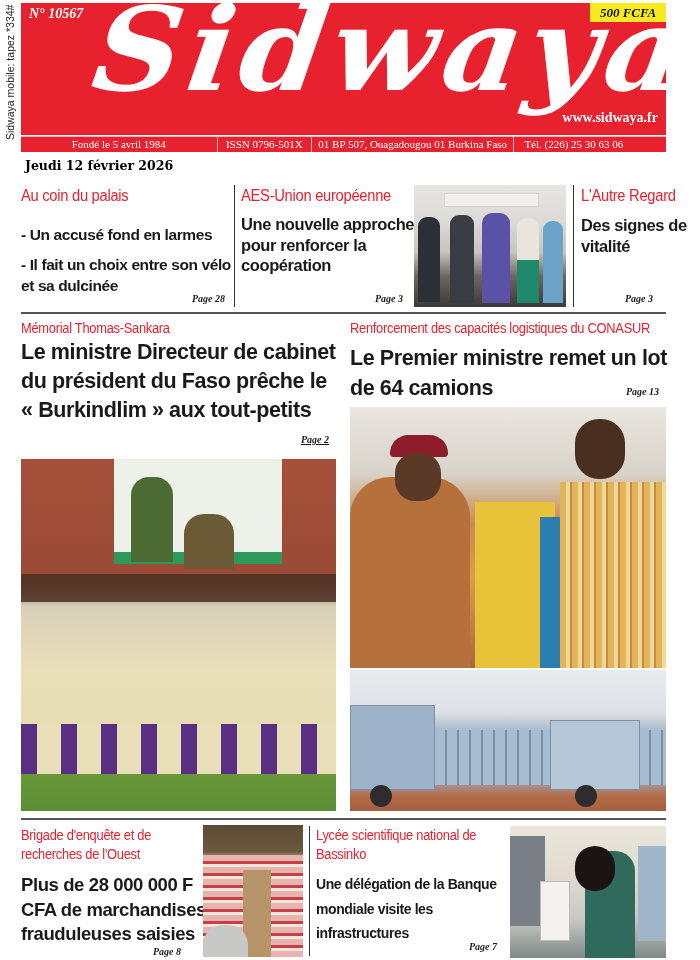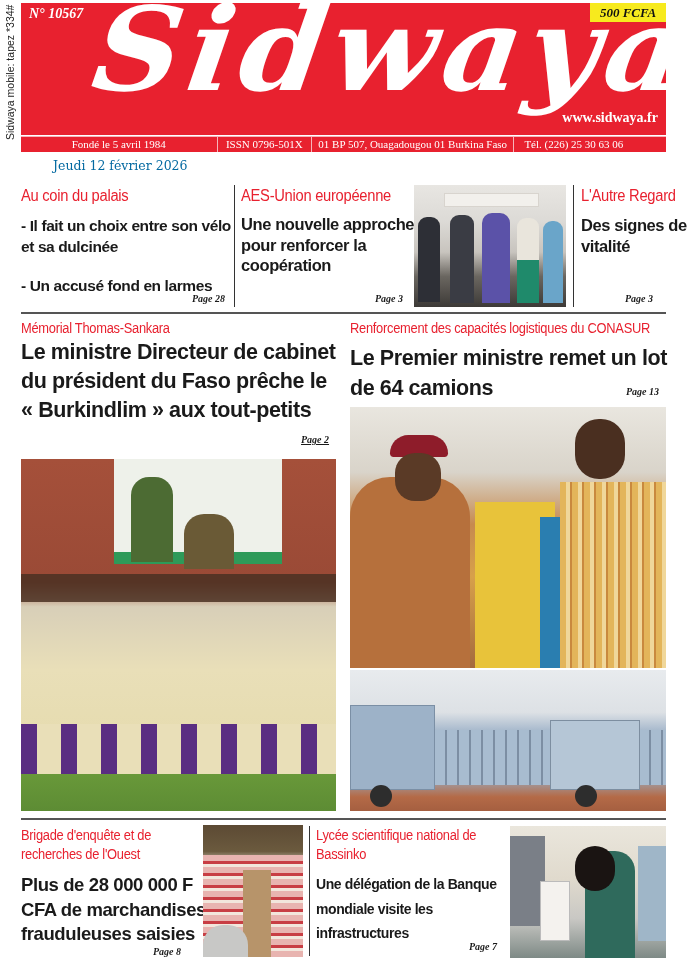--- a/index.html
+++ b/index.html
@@ -50,21 +50,21 @@
     background: #e8212f; display: flex; border-top: 1px solid #f6b5ba;
   }
   .infobar .cell {
     color: #fff; font-family: "Liberation Serif", serif; font-size: 11px; line-height: 15px;
     text-align: center; border-right: 1px solid #f6b5ba; white-space: nowrap;
   }
   .infobar .cell:last-child { border-right: none; text-align: left; padding-left: 10px; }
 
   .date-line {
     position: absolute; left: 25px; top: 158px;
-    font-family: "DejaVu Serif", serif; font-weight: normal; font-size: 12.5px; color: #0369a1; margin-left: 28px;
+    font-family: "DejaVu Serif", serif; font-weight: bold; font-size: 12.5px; color: #000000;
   }
 
   
   .kicker { color: #e8212f; font-family: "Liberation Sans", sans-serif; font-size: 16px; line-height: 20px; letter-spacing: -0.3px; transform: scaleX(0.92); transform-origin: left; white-space: nowrap; }
   .kicker.small { font-size: 14px; }
   .headline { font-family: "Liberation Sans", sans-serif; font-weight: bold; color: #1a1a1a; letter-spacing: -0.4px; }
   .page-ref { font-family: "Liberation Serif", serif; font-style: italic; font-weight: bold; font-size: 10px; color: #1a1a1a; position: absolute; }
 
   .vrule { position: absolute; width: 1px; background: #333; }
   .hrule { position: absolute; height: 2px; background: #555; }
@@ -87,22 +87,22 @@
   <div class="cell" style="width:204px">Fondé le 5 avril 1984</div>
   <div class="cell" style="width:98px">ISSN 0796-501X</div>
   <div class="cell" style="width:210px">01 BP 507, Ouagadougou 01 Burkina Faso</div>
   <div class="cell" style="width:157px">Tél. (226) 25 30 63 06</div>
 </div>
 
 <div class="date-line">Jeudi 12 février 2026</div>
 
 <div class="abs" style="left:21px; top:186px; width:210px;">
   <div class="kicker">Au coin du palais</div>
+  <div class="headline" style="font-size:15.5px; line-height:21px; margin-top:18px;">- Un accusé fond en larmes</div>
   <div class="headline" style="font-size:15.5px; line-height:21px; margin-top:9px;">- Il fait un choix entre son vélo et sa dulcinée</div>
-  <div class="headline" style="font-size:15.5px; line-height:21px; margin-top:18px;">- Un accusé fond en larmes</div>
 </div>
 <div class="page-ref" style="left:192px; top:293px;">Page 28</div>
 <div class="vrule" style="left:234px; top:185px; height:122px;"></div>
 
 <div class="abs" style="left:241px; top:186px; width:175px;">
   <div class="kicker">AES-Union européenne</div>
   <div class="headline" style="font-size:16.5px; line-height:20.5px; margin-top:8px;">Une nouvelle approche pour renforcer la coopération</div>
 </div>
 <div class="page-ref" style="left:375px; top:293px;">Page 3</div>
 <div class="photo" style="left:414px; top:185px; width:152px; height:122px; background: linear-gradient(180deg,#e8e6e2 0%,#dcdad6 30%,#c8c4be 55%,#6a6660 75%,#3d3a37 100%);">

